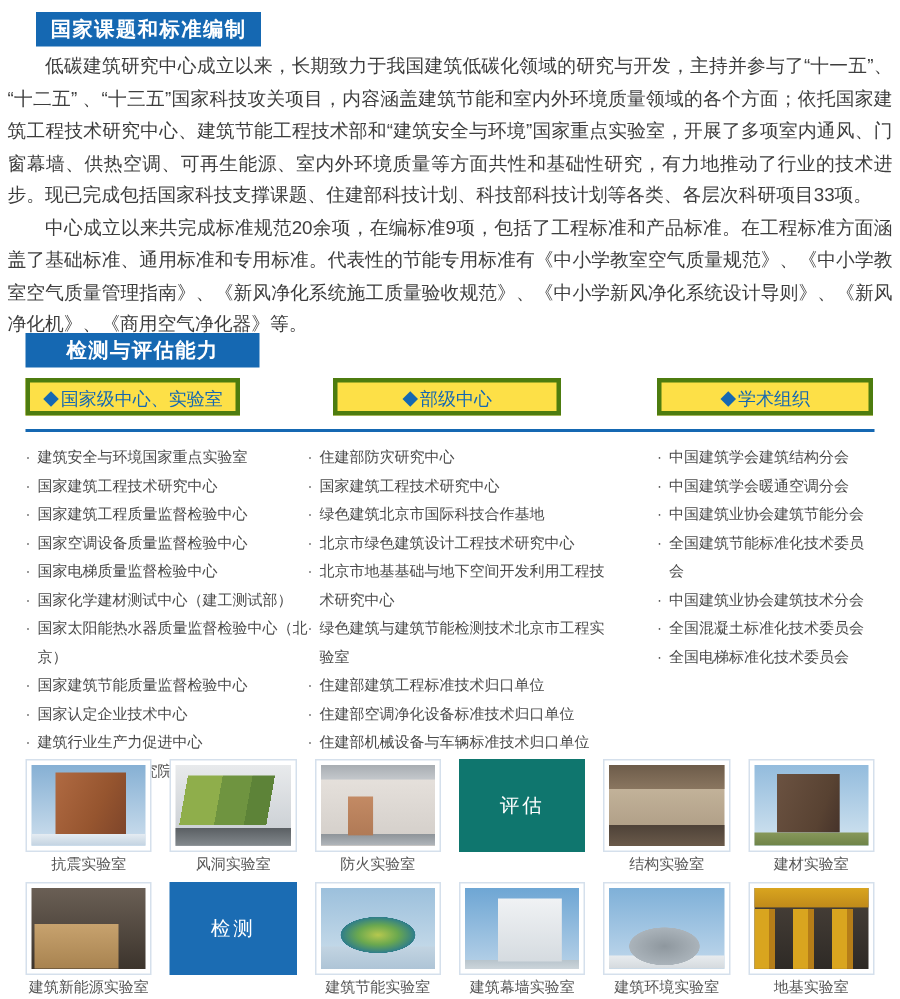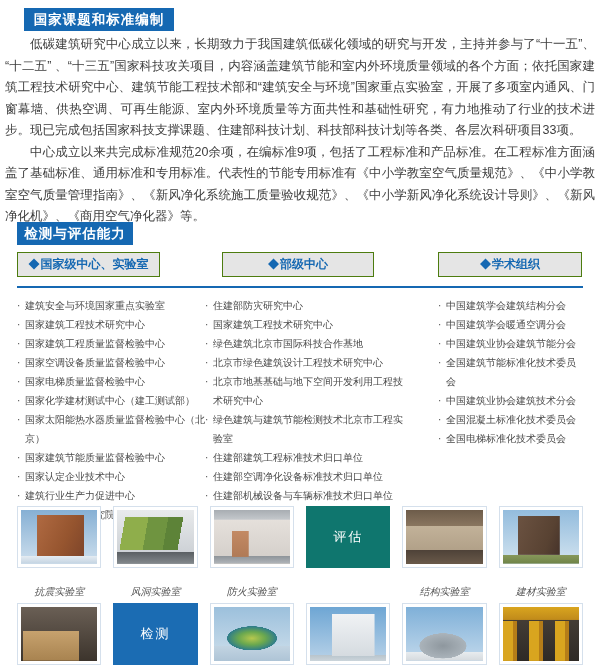--- a/index.html
+++ b/index.html
@@ -20,43 +20,43 @@
     background: #1568b2;
     color: #ffffff;
     font-size: 13.5px;
     font-weight: bold;
     height: 23px;
     line-height: 23px;
     text-align: center;
     letter-spacing: 1px;
   }
   #badge-topics   { left: 24px; top: 8px;   width: 150px; }
-  #badge-ability  { left: 17px; top: 222px; width: 116px; }
+  #badge-ability  { left: 17px; top: 222px; width: 156px; }
 
   
   .paras {
     position: absolute;
     left: 5px; right: 5px; top: 34px;
     font-size: 12.5px;
     line-height: 21.5px;
     color: #3d3d3d;
     text-align: justify;
   }
   .paras p { margin: 0; text-indent: 2em; }
 
   
   .cat {
     position: absolute;
     top: 252px;
     height: 25px;
-    border: 1px solid #4d7c0f;
-    background: #e5e5e5;
+    border: 3px solid #4d7c0f;
+    background: #fde047;
     color: #1568b2;
     font-size: 12px;
-    font-weight: bold;
+    font-weight: normal;
     line-height: 23px;
     text-align: center;
   }
   #cat-national { left: 17px;  width: 143px; }
   #cat-ministry { left: 222px; width: 152px; }
   #cat-academic { left: 438px; width: 144px; }
   .cat .dia { font-size: 11px; margin-right: 1px; }
 
   .blue-rule {
     position: absolute;
@@ -101,26 +101,25 @@
   }
   .cell { text-align: center; }
   .frame {
     height: 62px;
     border: 1px solid #d5e0ec;
     background: #ffffff;
     padding: 3px;
   }
   .pimg { width: 100%; height: 100%; }
   .cell-label {
-    margin-top: 18px;
+    margin-top: 3px;
     font-size: 10px;
     line-height: 12px;
     color: #555555;
     white-space: nowrap;
-    font-style: italic;
   }
   .btile {
     height: 62px;
     display: flex;
     align-items: center;
     justify-content: center;
     color: #ffffff;
     font-size: 13px;
     letter-spacing: 2px;
   }

